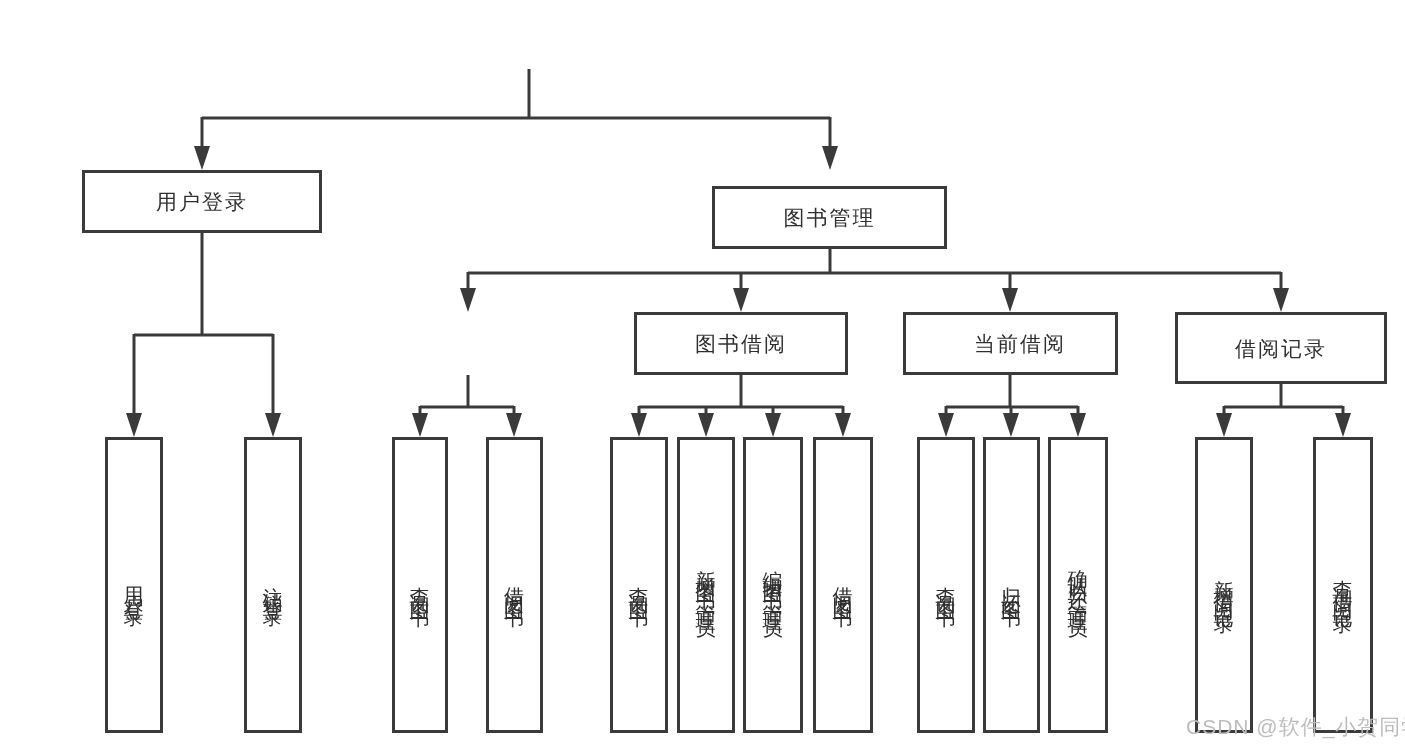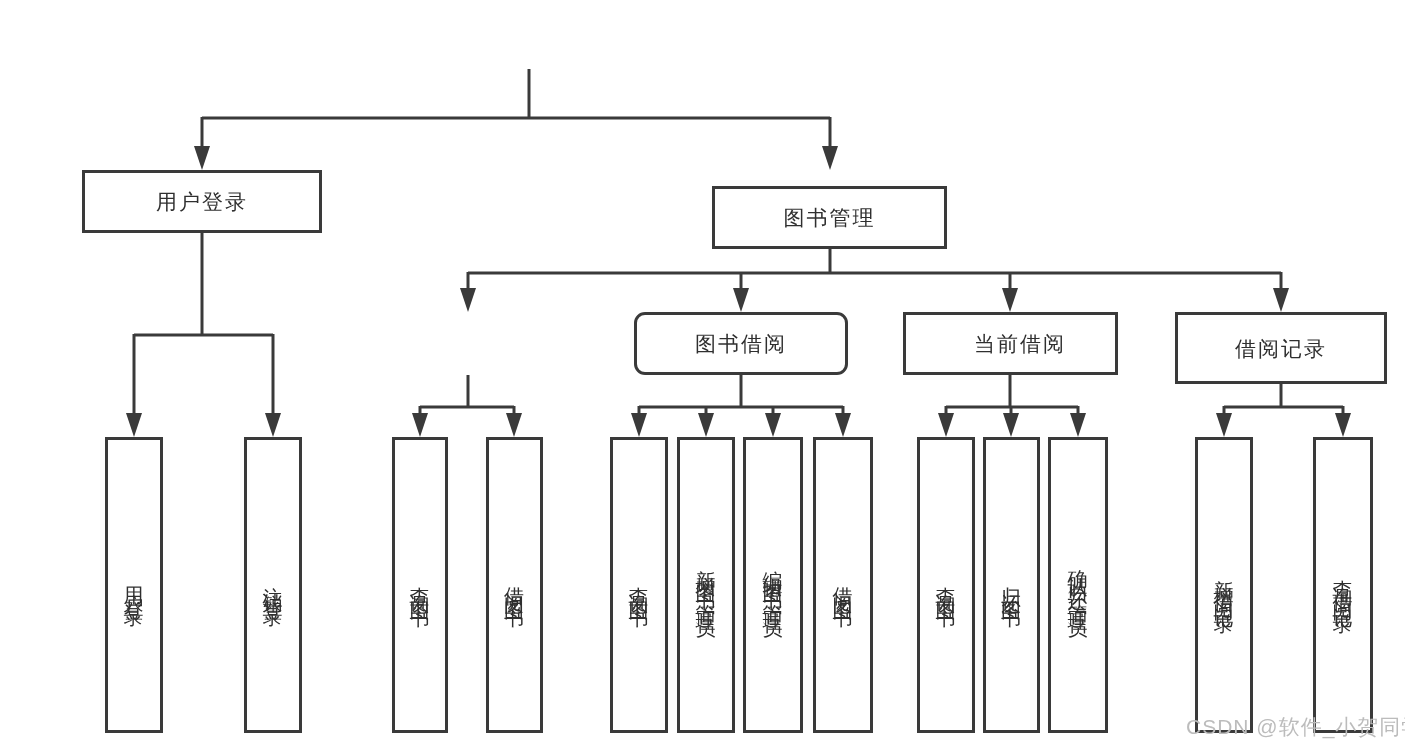--- a/index.html
+++ b/index.html
@@ -117,21 +117,21 @@
       <polygon points="1070,413 1086,413 1078,437"></polygon>
       <polygon points="1216,413 1232,413 1224,437"></polygon>
       <polygon points="1335,413 1351,413 1343,437"></polygon>
     </g>
   </svg>
 
 
   <div class="box h" style="left:82px; top:170px; width:240px; height:63px;">用户登录</div>
   <div class="box h" style="left:712px; top:170px; width:235px; height:63px;margin-top:16px;">图书管理</div>
 
-  <div class="box h" style="left:634px; top:312px; width:214px; height:63px;border-radius:11px;">图书借阅</div>
+  <div class="box h" style="left:634px; top:312px; width:214px; height:63px;">图书借阅</div>
   <div class="box h" style="left:903px; top:312px; width:215px; height:63px;padding-left:19px;">当前借阅</div>
   <div class="box h" style="left:1175px; top:312px; width:212px; height:72px;">借阅记录</div>
 
   <div class="box v" style="left:105px; top:437px; width:58px; height:296px;">用户登录</div>
   <div class="box v" style="left:244px; top:437px; width:58px; height:296px;">注销登录</div>
 
   <div class="box v" style="left:392px; top:437px; width:56px; height:296px;">查询图书</div>
   <div class="box v" style="left:486px; top:437px; width:57px; height:296px;">借阅图书</div>
 
   <div class="box v" style="left:610px; top:437px; width:58px; height:296px;">查询图书</div>

